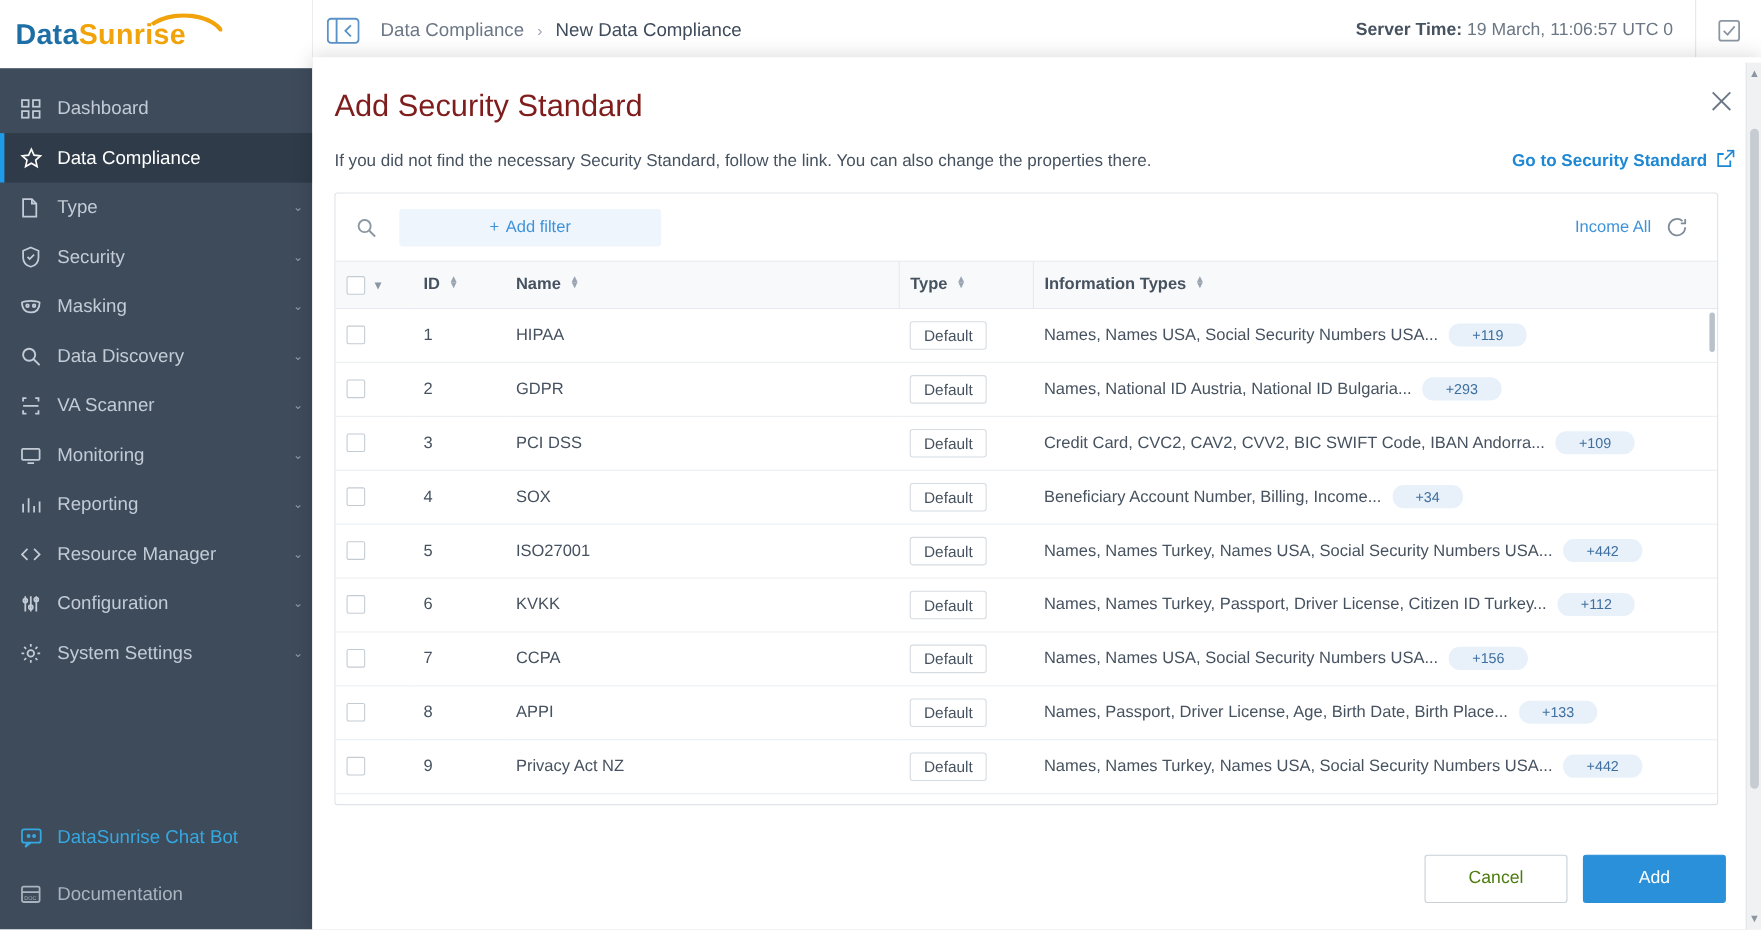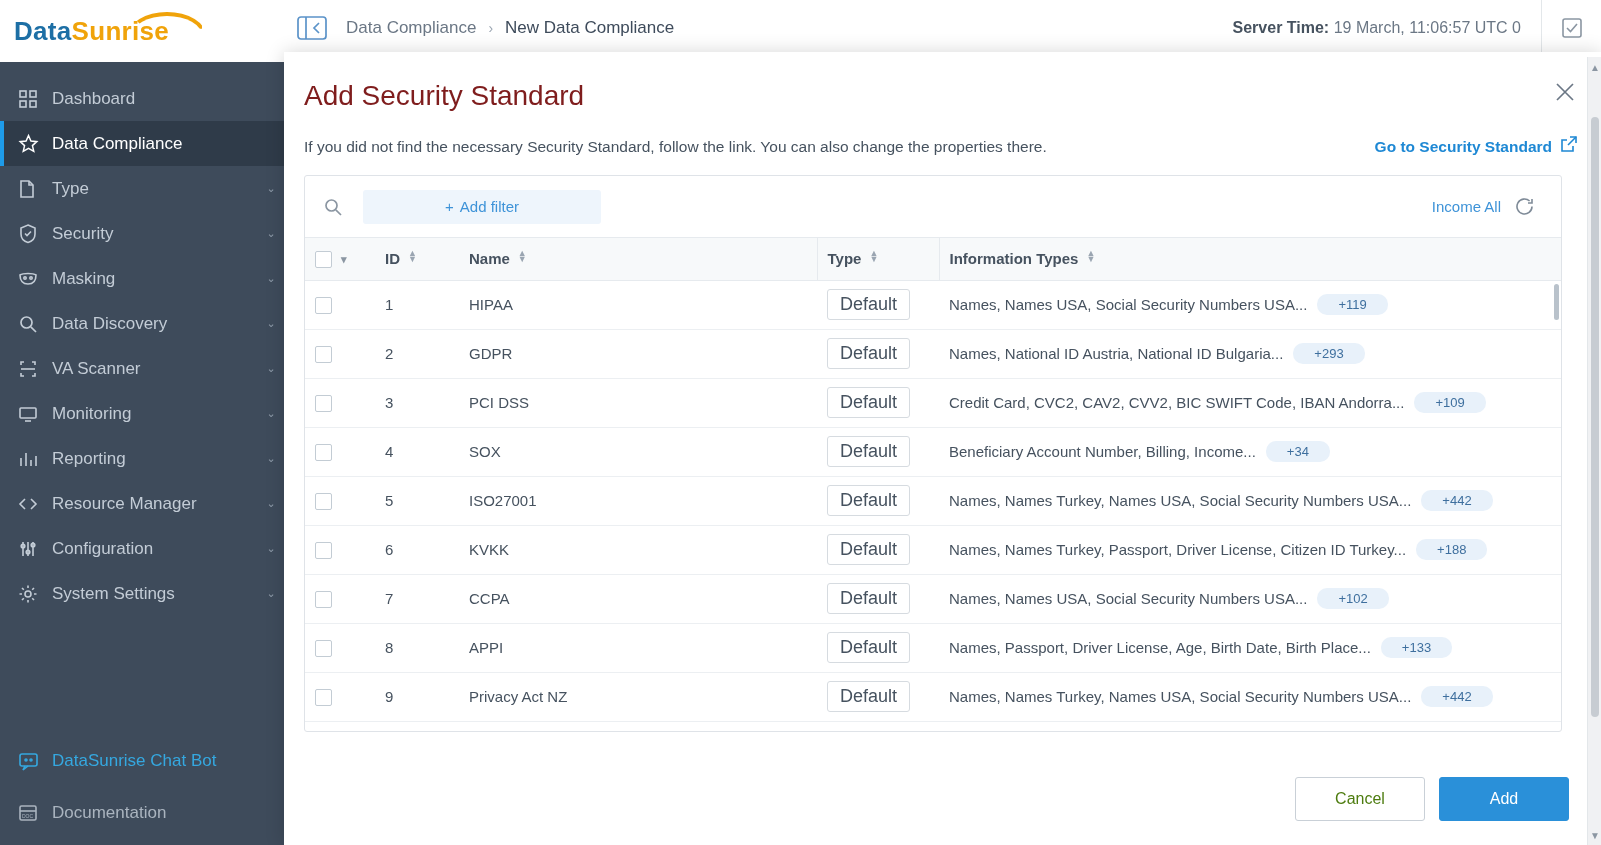--- a/index.html
+++ b/index.html
@@ -229,21 +229,21 @@
     cursor: pointer;
     vertical-align: middle;
   }
   .cb-chev { color: #8b96a2; font-size: 11px; margin-left: 9px; cursor: pointer; }
 
   .chip-default {
     display: inline-block;
     border: 1px solid #d6dbe0;
     border-radius: 3px;
     padding: 4px 12px;
-    font-size: 18px; color: #46525f;
+    font-size: 14px; color: #46525f;
     background: #fff;
   }
   .info-cell { display: flex; align-items: center; gap: 10px; }
   .info-text { overflow: hidden; text-overflow: ellipsis; white-space: nowrap; max-width: 520px; }
   .count-badge {
     background: #e8f1fa; color: #3e6f9e;
     border-radius: 10px;
     padding: 3px 21px;
     font-size: 13px; flex: none;
   }
@@ -653,33 +653,33 @@
               </td>
             </tr>
             <tr>
               <td><span class="cb"></span></td>
               <td>6</td>
               <td>KVKK</td>
               <td><span class="chip-default">Default</span></td>
               <td>
                 <span class="info-cell">
                     <span class="info-text">Names, Names Turkey, Passport, Driver License, Citizen ID Turkey...</span>
-                    <span class="count-badge">+188</span>
+                    <span class="count-badge">+112</span>
                   </span>
               </td>
             </tr>
             <tr>
               <td><span class="cb"></span></td>
               <td>7</td>
               <td>CCPA</td>
               <td><span class="chip-default">Default</span></td>
               <td>
                 <span class="info-cell">
                     <span class="info-text">Names, Names USA, Social Security Numbers USA...</span>
-                    <span class="count-badge">+102</span>
+                    <span class="count-badge">+156</span>
                   </span>
               </td>
             </tr>
             <tr>
               <td><span class="cb"></span></td>
               <td>8</td>
               <td>APPI</td>
               <td><span class="chip-default">Default</span></td>
               <td>
                 <span class="info-cell">

